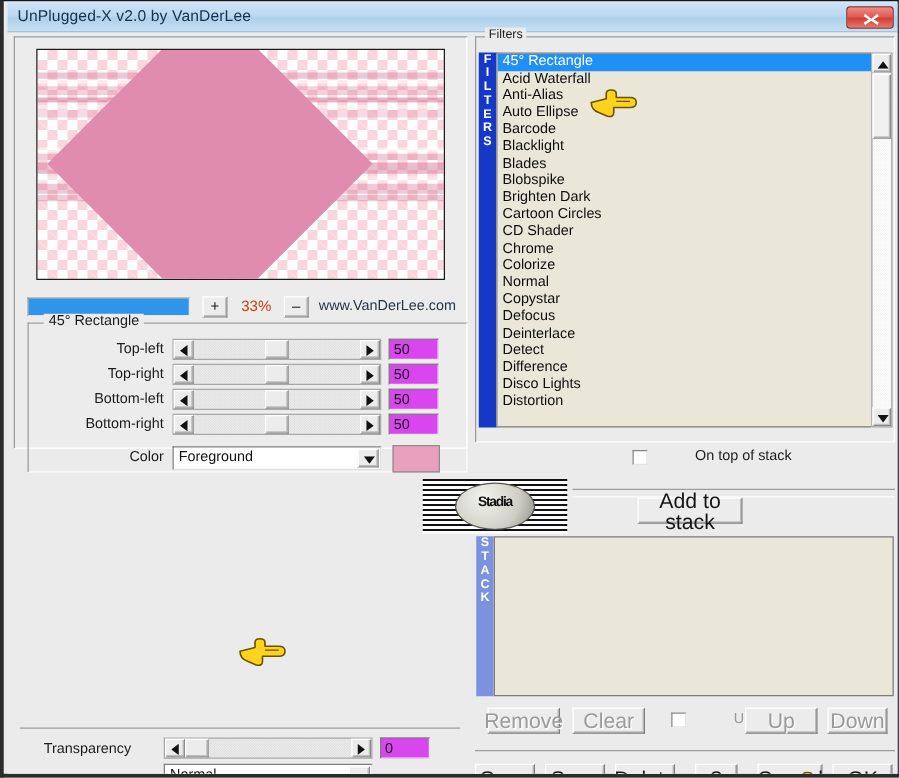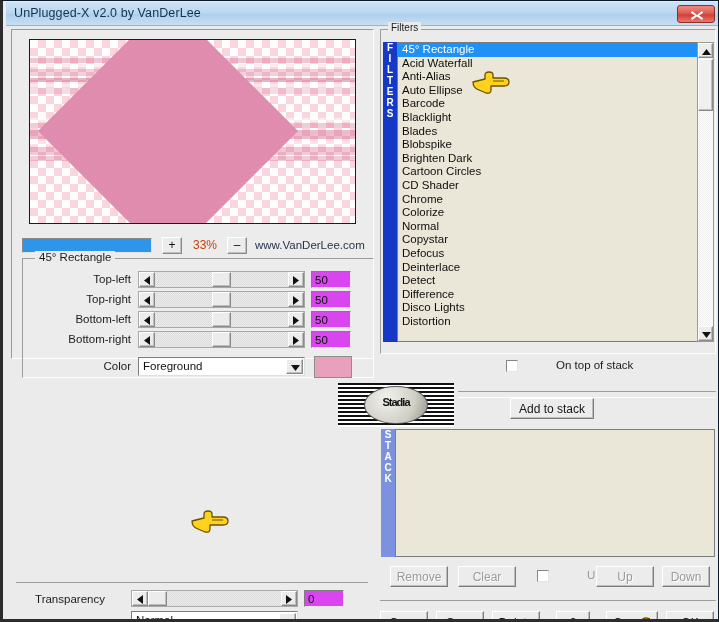--- a/index.html
+++ b/index.html
@@ -266,21 +266,21 @@
 
   #divider1 { position:absolute; left:452px; top:365px; width:258px; height:1px; background:#9d9d9d; }
   #divider2 { position:absolute; left:452px; top:371px; width:258px; height:1px; background:#fdfdfd; }
 
   .btn {
     position:absolute;
     background:#ececec;
     border:1px solid #fff;
     border-right-color:#7c7c7c; border-bottom-color:#7c7c7c;
     box-shadow:inset -1px -1px 0 #bdbdbd;
-    font-size:12px; color:#161616; text-align:center;
+    font-size:17px; color:#161616; text-align:center;
     cursor:pointer; line-height:1;
     display:flex; align-items:center; justify-content:center;
   }
   .btn.disabled { color:#9a9a9a; text-shadow:1px 1px 0 #fff; cursor:default; }
 
   #add-stack-btn { left:504px; top:372px; width:84px; height:21px; }
 
   #stack-vbar {
     position:absolute; left:375px; top:403px; width:14px; height:128px;
     background:#7d92de;

